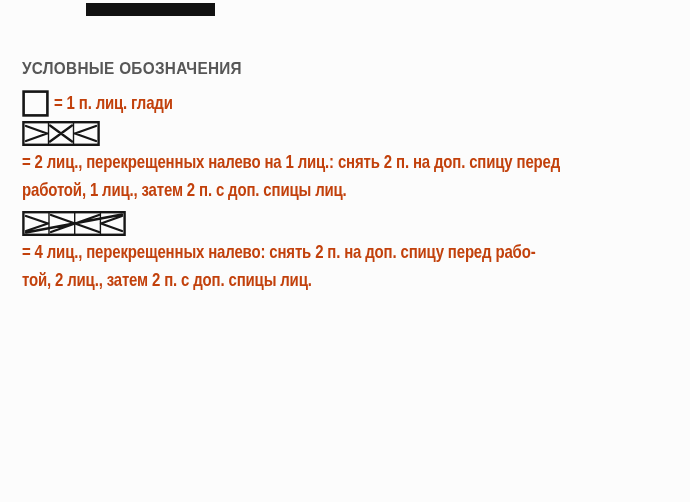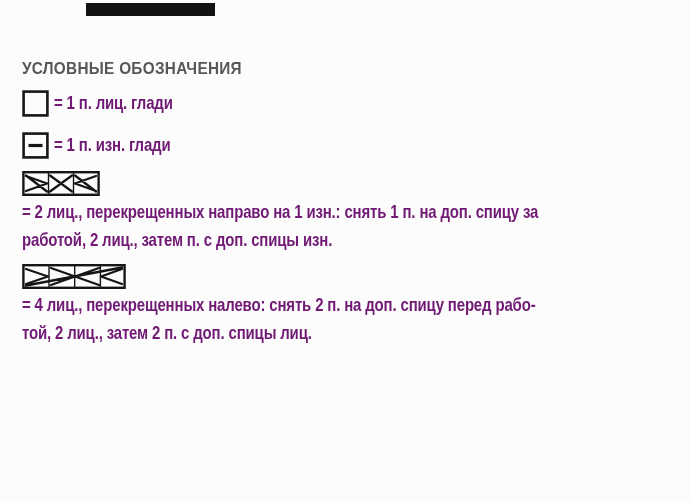--- a/index.html
+++ b/index.html
@@ -18,21 +18,21 @@
   .content{
     position:absolute;left:22px;top:58px;width:660px;
   }
   .legend-title{
     font-size:16.5px;font-weight:bold;color:#575757;
     letter-spacing:.3px;line-height:20px;margin:0 0 8px 0;
     transform:scaleX(.93);transform-origin:0 50%;
     white-space:nowrap;
   }
   .legend-row{
-    line-height:27px;margin:8px 0 5px 0;color:#701a75;
+    line-height:27px;margin:0 0 5px 0;color:#c2410c;
   }
   .legend-row.single{line-height:33px;margin-bottom:0;}
   .sym{
     display:inline-block;vertical-align:middle;
     margin-right:5px;position:relative;top:-1px;
   }
   .sym svg{display:block;}
   .line{
     display:inline-block;white-space:nowrap;
     transform:scaleX(.81);transform-origin:0 50%;
@@ -43,30 +43,26 @@
 <body>
 
 <div class="artifact-bar"></div>
 
 <div class="content">
   <div class="legend-title">УСЛОВНЫЕ ОБОЗНАЧЕНИЯ</div>
   <div id="legend-rows">
       <div class="legend-row single"><span class="sym"><svg width="27" height="27" viewBox="0 0 27 27">
             <rect x="1.6" y="1.6" width="23.8" height="23.8" fill="none" stroke="#161616" stroke-width="2.6"></rect>
           </svg></span><span class="line">= 1 п. лиц. глади</span></div>
-      <div class="legend-row single"><span class="sym"><svg width="27" height="27" viewBox="0 0 27 27">
-            <rect x="1.6" y="1.6" width="23.8" height="23.8" fill="none" stroke="#161616" stroke-width="2.6"></rect>
-            <line x1="6.5" y1="13.5" x2="20.5" y2="13.5" stroke="#161616" stroke-width="3.2"></line>
-          </svg></span><span class="line">= 1 п. изн. глади</span></div>
       <div class="legend-row"><span class="sym"><svg width="78" height="27" viewBox="0 0 78 27">
             <rect x="1.4" y="2.2" width="75.2" height="22.6" fill="none" stroke="#161616" stroke-width="2.4"></rect>
             <line x1="26.5" y1="2.2" x2="26.5" y2="24.8" stroke="#161616" stroke-width="1.4"></line>
             <line x1="51.5" y1="2.2" x2="51.5" y2="24.8" stroke="#161616" stroke-width="1.4"></line>
-            <path d="M4 6 L25 13.5 M4 21 L25 13.5 M4 5.5 L25 21.5 M28 21.5 L50 5.5 M28 5.5 L50 21.5 M53 5.5 L74 21.5 M74 6 L53 13.5 M74 21 L53 13.5" fill="none" stroke="#161616" stroke-width="2.3" stroke-linecap="round"></path>
-          </svg></span><span class="line">= 2 лиц., перекрещенных направо на 1 изн.: снять 1 п. на доп. спицу за</span><br><span class="line">работой, 2 лиц., затем п. с доп. спицы изн.</span></div>
+            <path d="M4 6 L25 13.5 M4 21 L25 13.5 M28 5.5 L50 21.5 M50 5.5 L28 21.5 M74 6 L53 13.5 M74 21 L53 13.5" fill="none" stroke="#161616" stroke-width="2.3" stroke-linecap="round"></path>
+          </svg></span><span class="line">= 2 лиц., перекрещенных налево на 1 лиц.: снять 2 п. на доп. спицу перед</span><br><span class="line">работой, 1 лиц., затем 2 п. с доп. спицы лиц.</span></div>
       <div class="legend-row"><span class="sym"><svg width="104" height="27" viewBox="0 0 104 27">
             <rect x="1.4" y="2.2" width="101.2" height="22.6" fill="none" stroke="#161616" stroke-width="2.4"></rect>
             <line x1="27" y1="2.2" x2="27" y2="24.8" stroke="#161616" stroke-width="1.4"></line>
             <line x1="52.7" y1="2.2" x2="52.7" y2="24.8" stroke="#161616" stroke-width="1.4"></line>
             <line x1="78.4" y1="2.2" x2="78.4" y2="24.8" stroke="#161616" stroke-width="1.4"></line>
             <path d="M4 6 L26 13.5 M4 21 L26 13.5 M29 5 L77 22 M77 5 L29 22 M100 6 L79 13.5 M100 21 L79 13.5 M4 22.5 L100 4.5" fill="none" stroke="#161616" stroke-width="2.3" stroke-linecap="round"></path>
           </svg></span><span class="line">= 4 лиц., перекрещенных налево: снять 2 п. на доп. спицу перед рабо-</span><br><span class="line">той, 2 лиц., затем 2 п. с доп. спицы лиц.</span></div>
     </div>
 </div>
 

